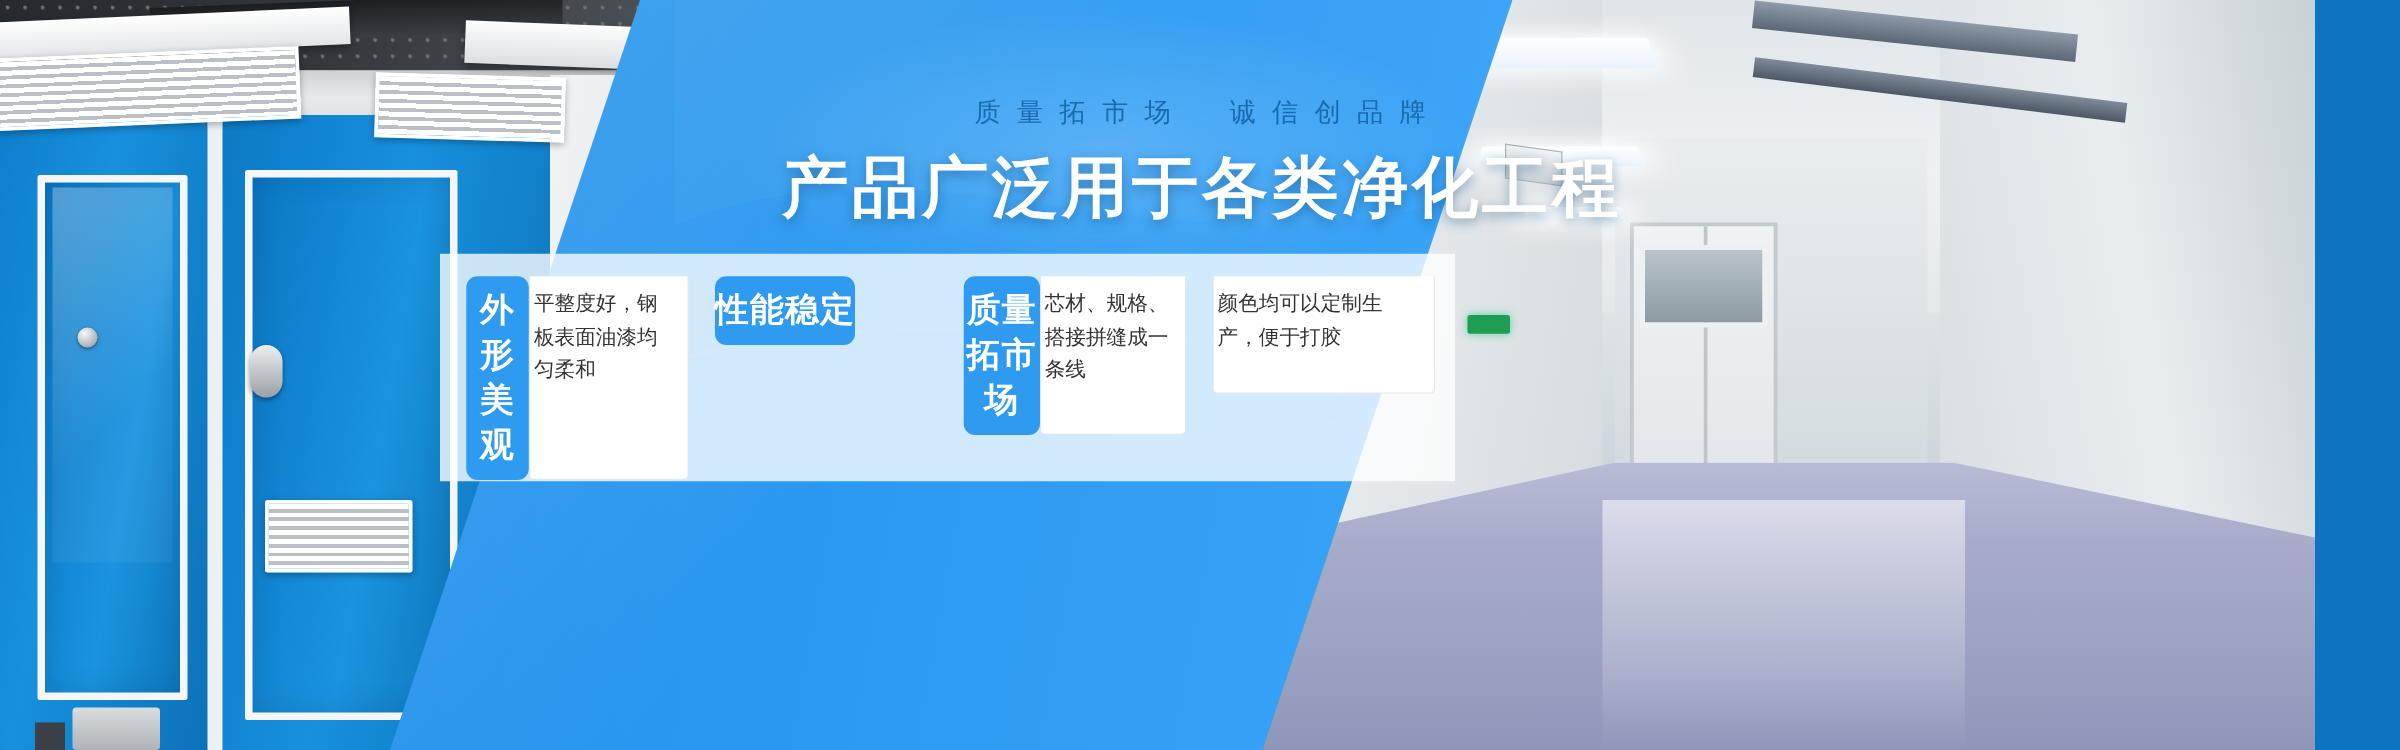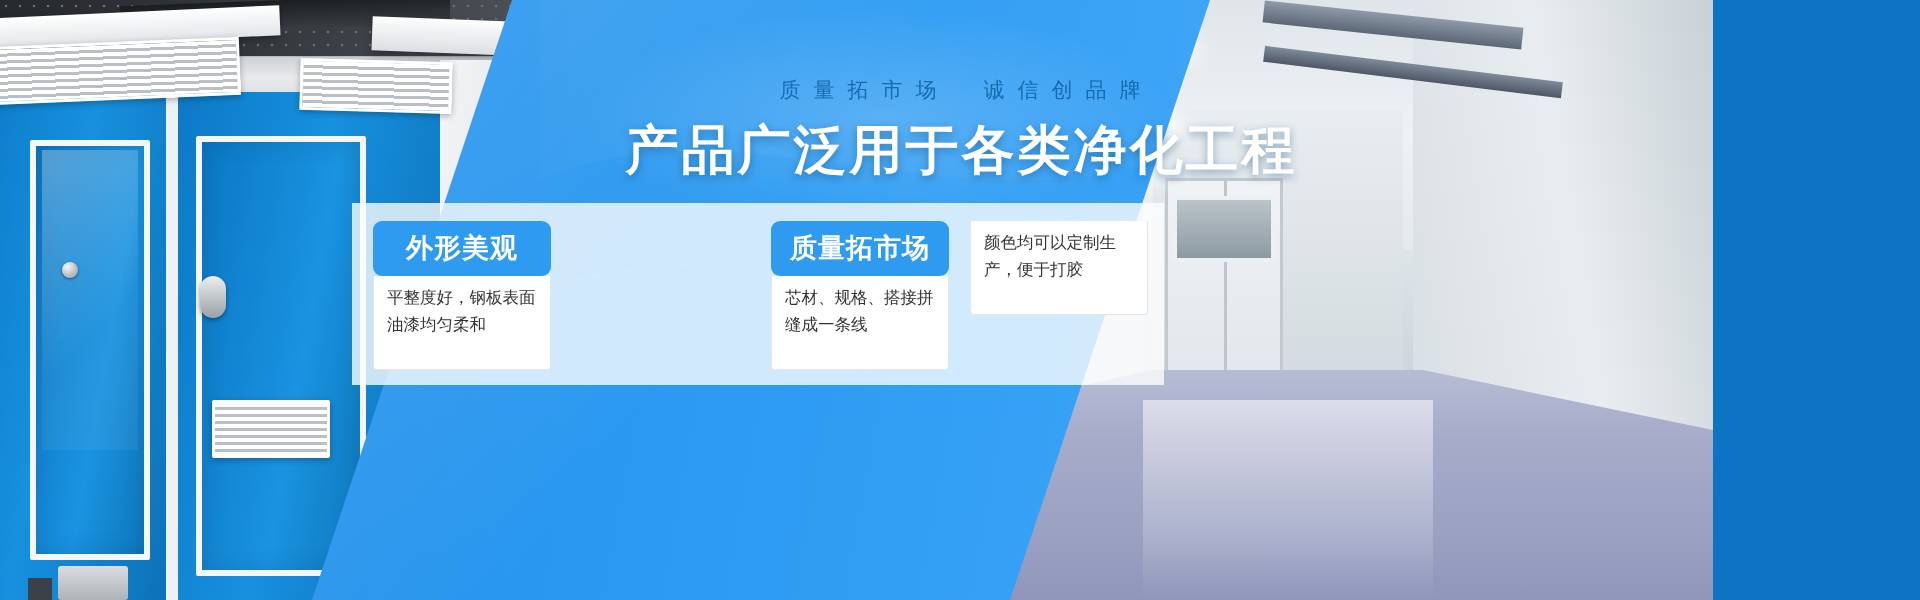--- a/index.html
+++ b/index.html
@@ -1,19 +1,19 @@
 <!DOCTYPE html>
 <html><head>
 <meta charset="utf-8">
 <style>
   * { margin:0; padding:0; box-sizing:border-box; }
   html,body { width:1920px; height:600px; overflow:hidden; background:#0d74c4; }
   body { font-family:"Liberation Sans","DejaVu Sans",sans-serif; }
 
-  #banner { position:relative; width:1713px; height:600px; overflow:hidden; }
+  #banner { position:relative; width:1852px; height:600px; overflow:hidden; }
 
   
   .photo-left {
     position:absolute; left:0; top:0; width:660px; height:600px;
     background:linear-gradient(180deg,#2b2f33 0%,#3a3f45 6%,#43484e 9%,#cfd3d6 9.5%,#e8eaec 13%,#dfe2e5 16%,#0f7ec9 17%,#1186d2 55%,#0e74b6 100%);
     overflow:hidden;
   }
   
   .ceil {
     position:absolute; left:0; top:0; width:660px; height:56px;
@@ -206,34 +206,34 @@
   
   .cards {
     position:absolute; left:352px; top:203px;
     width:812px; height:182px;
     background:rgba(255,255,255,.78);
     display:flex; align-items:flex-start; gap:0;
     padding:18px 0 0 0;
   }
   .card {
     width:178px; margin-left:21px;
-    display:flex; flex-direction:column;
+    display:flex; flex-direction:row;
   }
   .card-head {
     background:#2f9bf0; border-radius:9px;
     color:#ffffff; font-weight:bold; font-size:27px;
     letter-spacing:1px; text-align:center;
     padding:9px 0 10px;
     font-family:"DejaVu Sans","Liberation Sans",sans-serif;
   }
   .card-body {
     background:#ffffff; border:1px solid #e3e6e9; border-top:none;
     border-radius:0 0 4px 4px;
     color:#333333; font-size:16.5px; line-height:1.62;
-    padding:9px 12px 12px 13px; min-height:94px;
+    padding:9px 12px 12px 3px; min-height:94px;
     font-family:"DejaVu Sans","Liberation Sans",sans-serif;
   }
 </style>
 </head>
 <body>
 
 <div id="banner">
 
   <div class="photo-left">
     <div class="ceil"></div>
@@ -288,20 +288,21 @@
   <div class="headline">产品广泛用于各类净化工程</div>
 
   <div class="cards">
 
     <div class="card">
       <div class="card-head">外形美观</div>
       <div class="card-body">平整度好，钢板表面油漆均匀柔和</div>
     </div>
 
     <div class="card">
+      <div class="card-head">性能稳定</div>
     </div>
 
     <div class="card">
       <div class="card-head">质量拓市场</div>
       <div class="card-body">芯材、规格、搭接拼缝成一条线</div>
     </div>
 
     <div class="card">
       <div class="card-body">颜色均可以定制生产，便于打胶</div>
     </div>

